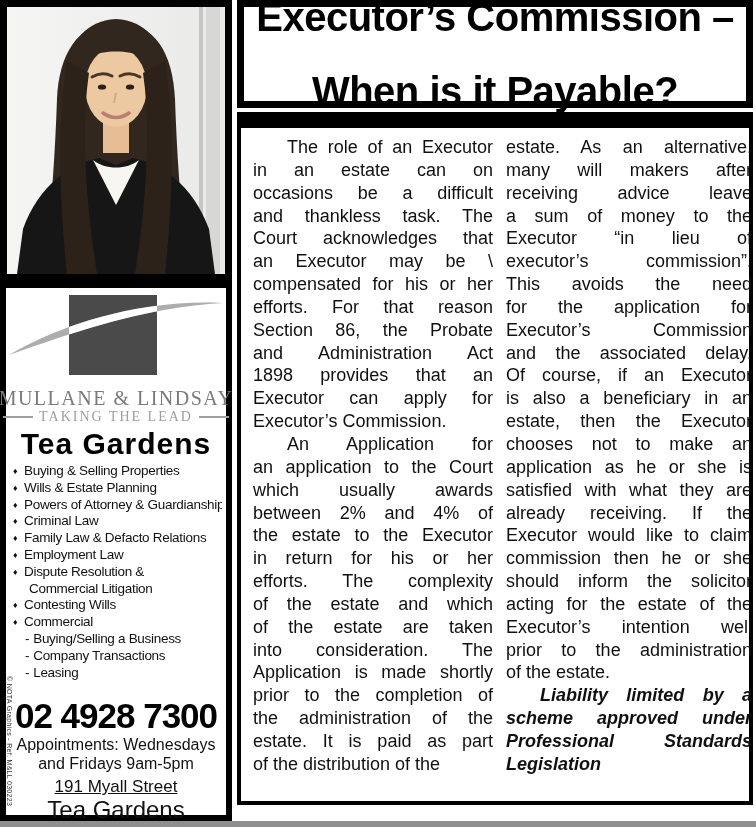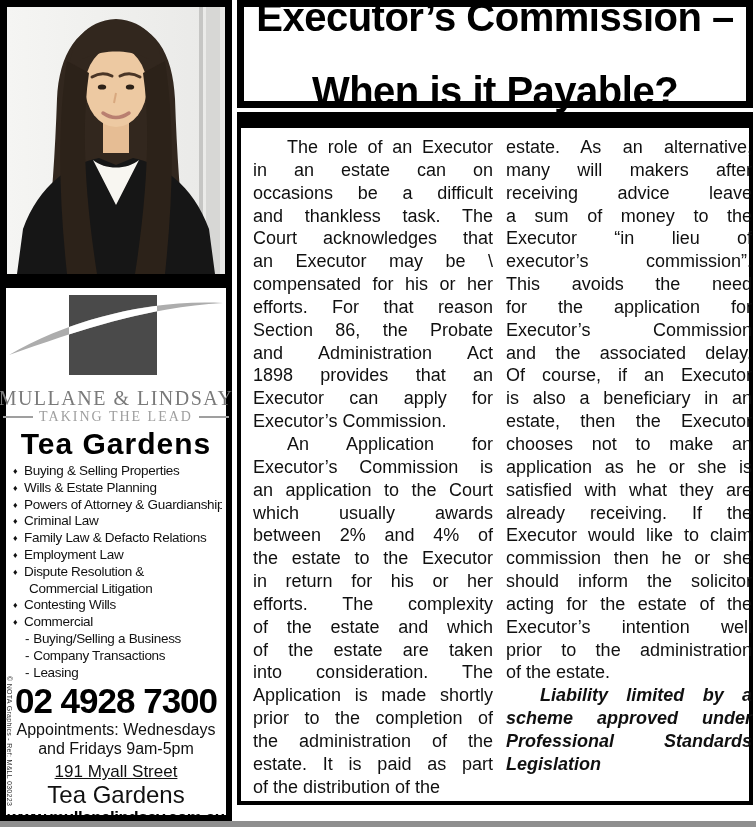--- a/index.html
+++ b/index.html
@@ -26,21 +26,21 @@
 
   .services{width:100%;box-sizing:border-box;padding:3px 4px 0 7px;}
   .svc{display:flex;font-size:13.5px;letter-spacing:-0.3px;line-height:16.8px;color:#111;
        white-space:nowrap;overflow:hidden;}
   .svc .blt{width:11px;flex:none;font-size:9px;line-height:16.8px;text-align:left;}
   .svc.wrap{padding-left:16px;}
   .svc.sub{padding-left:12px;}
   .svc.sub .pre{margin-right:4px;}
 
   .phone{font-size:35px;font-weight:bold;color:#000;letter-spacing:-1px;
-         line-height:38px;margin-top:1px;white-space:nowrap;}
+         line-height:38px;margin-top:16px;white-space:nowrap;}
   .appt{font-size:16px;color:#111;line-height:19px;text-align:center;}
   .addr1{font-size:17px;color:#111;line-height:20px;margin-top:4px;text-decoration:underline;}
   .addr2{font-size:24px;color:#111;line-height:26px;}
   .website{font-size:17px;font-weight:bold;color:#000;letter-spacing:-0.5px;line-height:20px;
            white-space:nowrap;}
 
   .credit{position:absolute;left:13px;top:676px;transform:rotate(90deg);
           transform-origin:top left;font-size:7px;color:#333;letter-spacing:0.3px;
           white-space:nowrap;}
 
@@ -198,21 +198,20 @@
           <div class="ln">Court acknowledges that</div>
           <div class="ln">an Executor may be \</div>
           <div class="ln">compensated for his or her</div>
           <div class="ln">efforts.  For that reason</div>
           <div class="ln">Section 86, the Probate</div>
           <div class="ln">and Administration Act</div>
           <div class="ln">1898 provides that an</div>
           <div class="ln">Executor can apply for</div>
           <div class="ln end">Executor’s Commission.</div>
           <div class="ln ind">An Application for</div>
-          <div class="ln">Executor’s Commission is</div>
           <div class="ln">an application to the Court</div>
           <div class="ln">which usually awards</div>
           <div class="ln">between 2% and 4% of</div>
           <div class="ln">the estate to the Executor</div>
           <div class="ln">in return for his or her</div>
           <div class="ln">efforts.  The complexity</div>
           <div class="ln">of the estate and which</div>
           <div class="ln">of the estate are taken</div>
           <div class="ln">into consideration.  The</div>
           <div class="ln">Application is made shortly</div>

